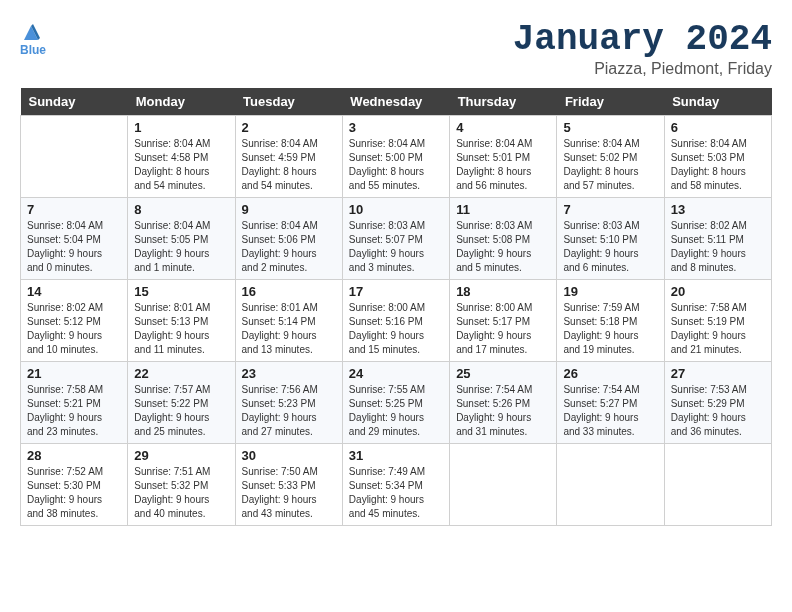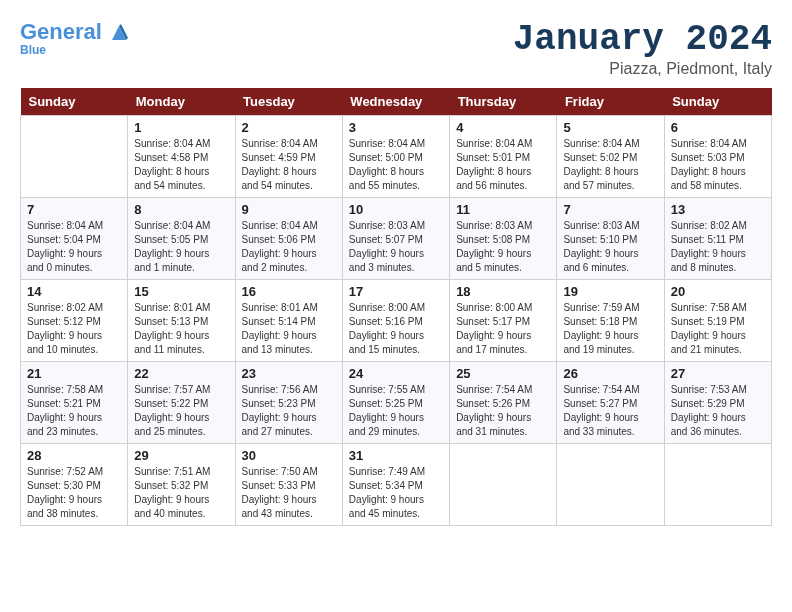--- a/index.html
+++ b/index.html
@@ -43,21 +43,21 @@
     .location {
       font-size: 16px;
       color: #555;
     }
     .calendar {
       width: 100%;
       border-collapse: collapse;
       font-size: 11px;
     }
     .calendar th {
-      background-color: #7f1d1d;
+      background-color: #404040;
       color: #fff;
       padding: 6px 8px;
       text-align: left;
       font-size: 13px;
       font-weight: bold;
       margin-top: 28px;
     }
     .calendar td {
       border: 1px solid #d0d0d0;
       vertical-align: top;
@@ -84,34 +84,33 @@
       background: #fff !important;
     }
   </style>
 </head>
 <body>
 
 <div class="header">
   <div class="logo">
     <div style="display:flex;align-items:center;">
       <span class="logo-text">
-        <span>General</span>
         <svg width="18" height="18" viewBox="0 0 18 18" style="display:inline-block;vertical-align:middle;margin-left:2px;">
           <polygon points="2,16 9,2 16,16" fill="#4a90d9"></polygon>
           <polygon points="9,2 16,16 18,14 11,0" fill="#2a6fad"></polygon>
         </svg>
       </span>
     </div>
     <div class="logo-text" style="color:#4a90d9;font-size:12px;font-weight:bold;">
       <span>Blue</span>
     </div>
   </div>
   <div class="title-block">
     <div class="month-title">January 2024</div>
-    <div class="location">Piazza, Piedmont, Italy</div>
+    <div class="location">Piazza, Piedmont, Friday</div>
   </div>
 </div>
 
 <table class="calendar">
   <thead>
     <tr>
       <th>Sunday</th>
       <th>Monday</th>
       <th>Tuesday</th>
       <th>Wednesday</th>

